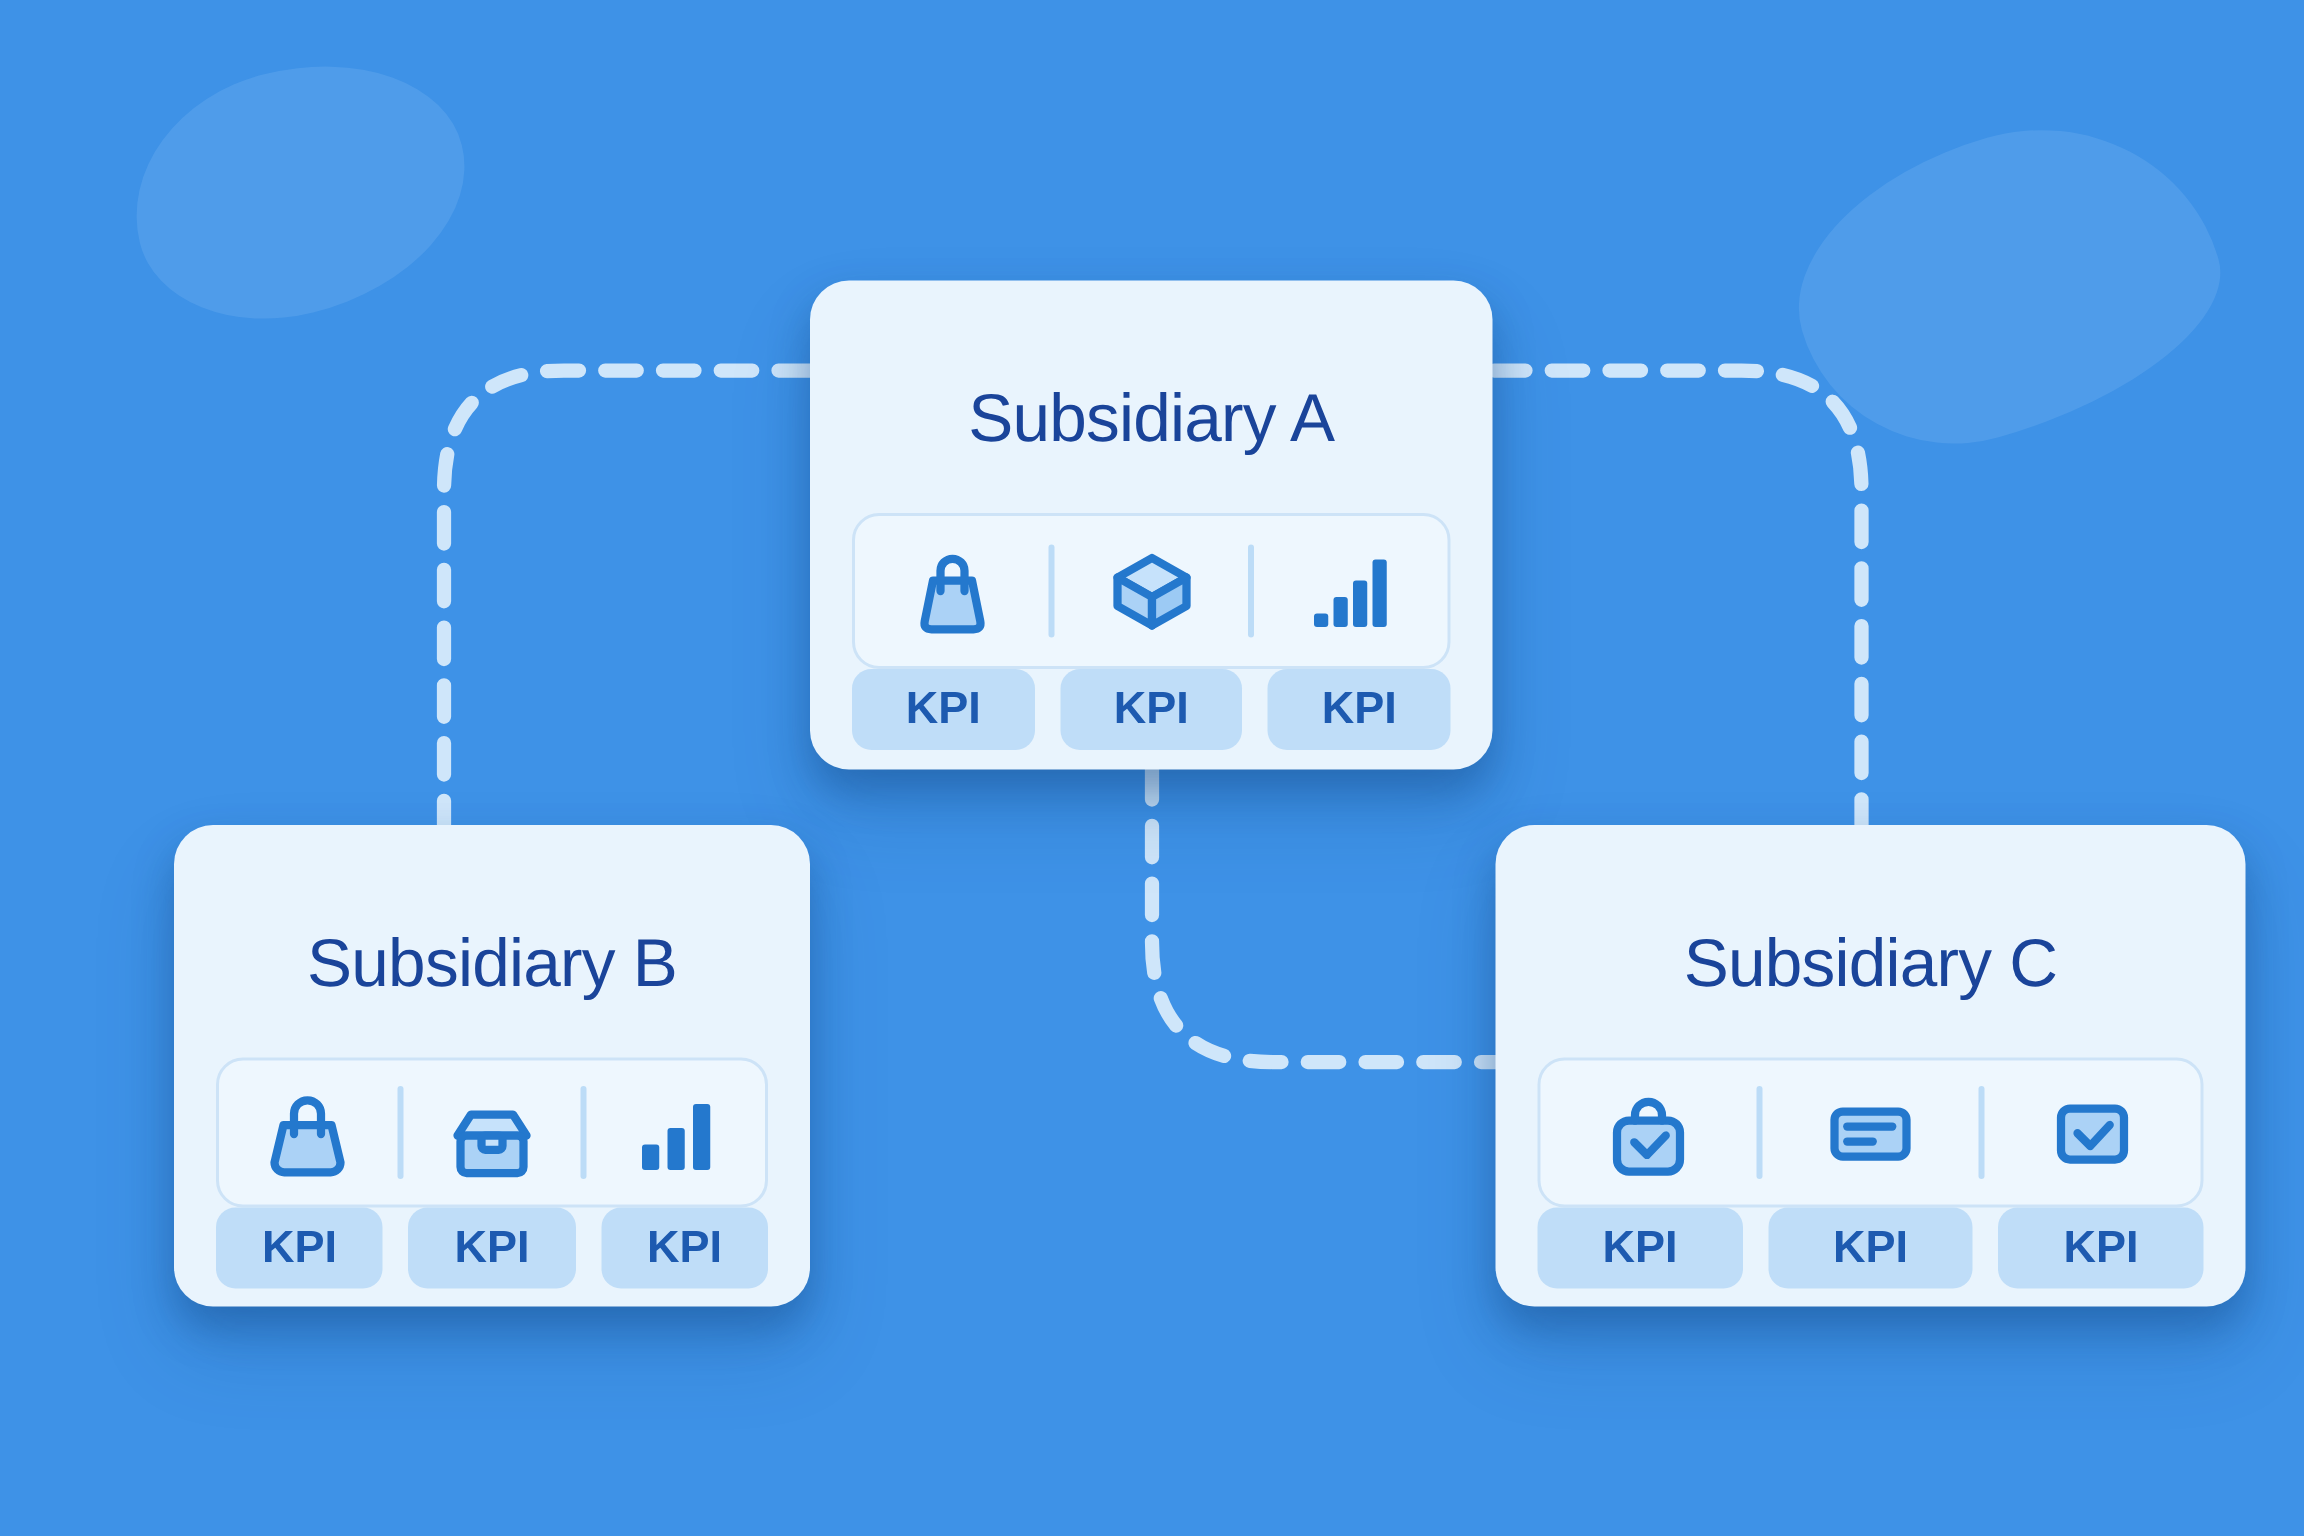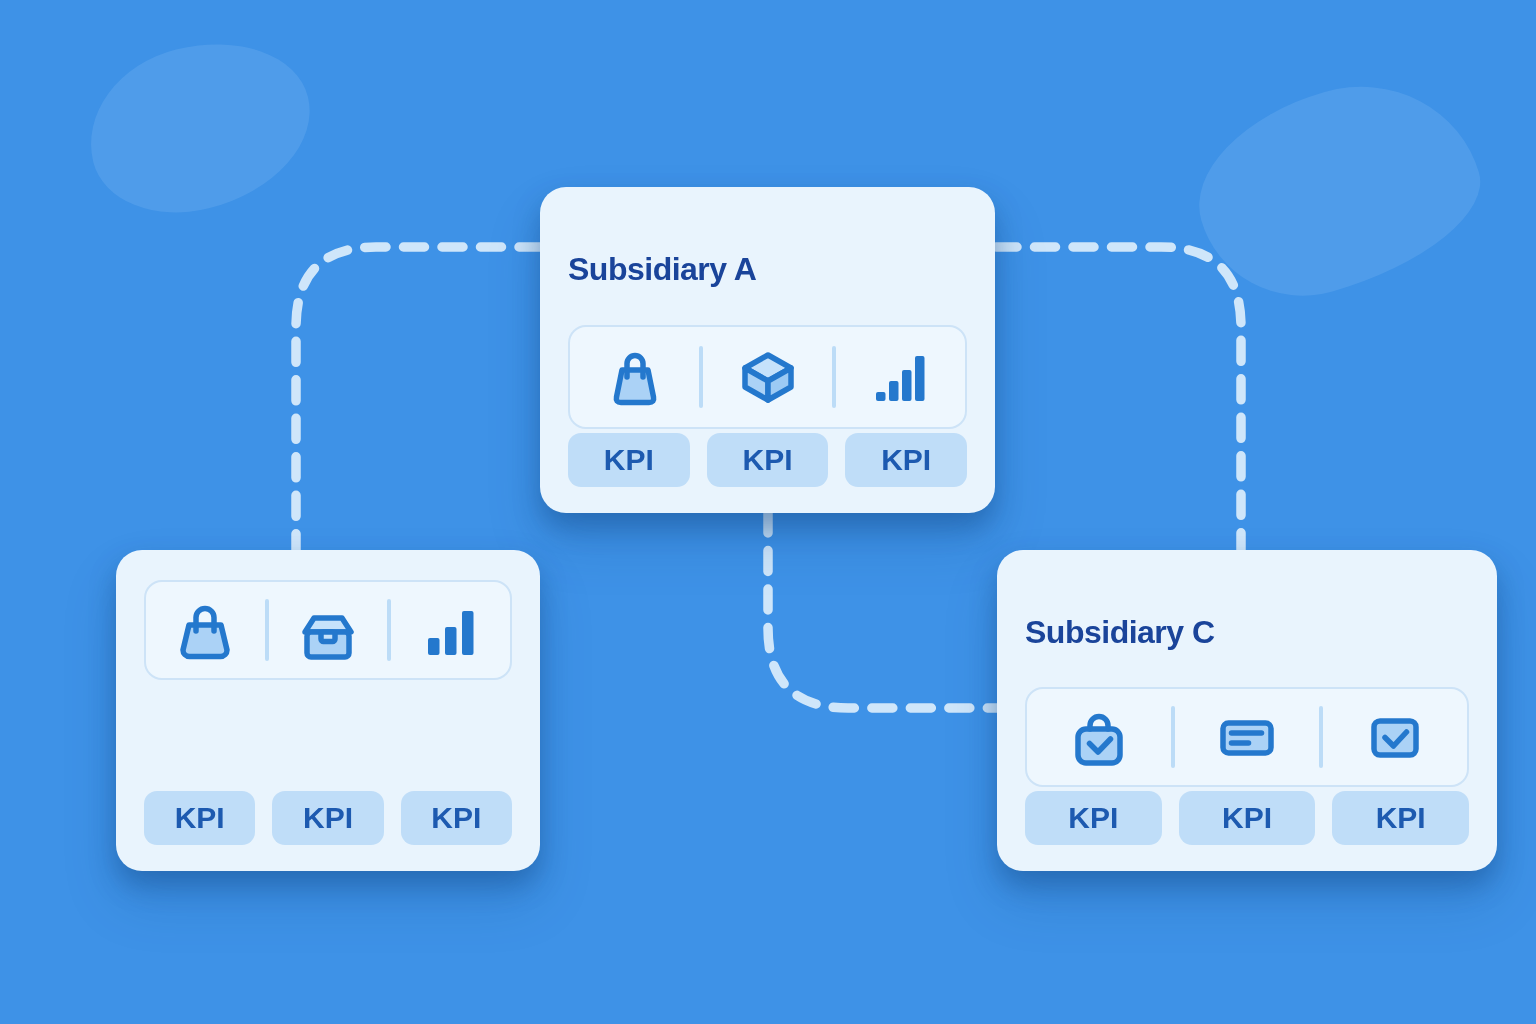--- a/index.html
+++ b/index.html
@@ -50,22 +50,23 @@
     display: flex;
     flex-direction: column;
     justify-content: space-between;
   }
   .card-a { left: 540px; top: 187px; width: 455px; height: 326px; }
   .card-b { left: 116px; top: 550px; width: 424px; height: 321px; }
   .card-c { left: 997px; top: 550px; width: 500px; height: 321px; }
   .card-title {
     flex: none;
     height: 50px; line-height: 50px;
-    font-size: 32px;
-    font-weight: 700;
+    text-align: center;
+    font-size: 45px;
+    font-weight: 400;
     letter-spacing: -0.5px;
     color: #1a449a;
   }
   .icon-row {
     flex: none;
     height: 104px;
     box-sizing: border-box;
     background: #eef7fe;
     border: 2px solid #cde3f7;
     border-radius: 18px;
@@ -155,20 +156,21 @@
     </div>
 
     <div class="kpi-row">
       <div class="kpi">KPI</div>
       <div class="kpi">KPI</div>
       <div class="kpi">KPI</div>
     </div>
   </section>
 
   <section class="card card-b">
+    <h2 class="card-title">Subsidiary B</h2>
 
     <div class="icon-row">
       <div class="icon-cell">
         <svg width="64" height="64" viewBox="0 0 64 64">
           <path class="ic ic-fill" d="M16 27 h32 l6 25 a6.5 6.5 0 0 1 -6.5 6.5 h-31 A6.5 6.5 0 0 1 10 52 Z"></path>
           <path class="ic ic-none" d="M23 33 V19.5 a9 9 0 0 1 18 0 V33"></path>
         </svg>
       </div>
       <div class="icon-divider"></div>
       <div class="icon-cell">

